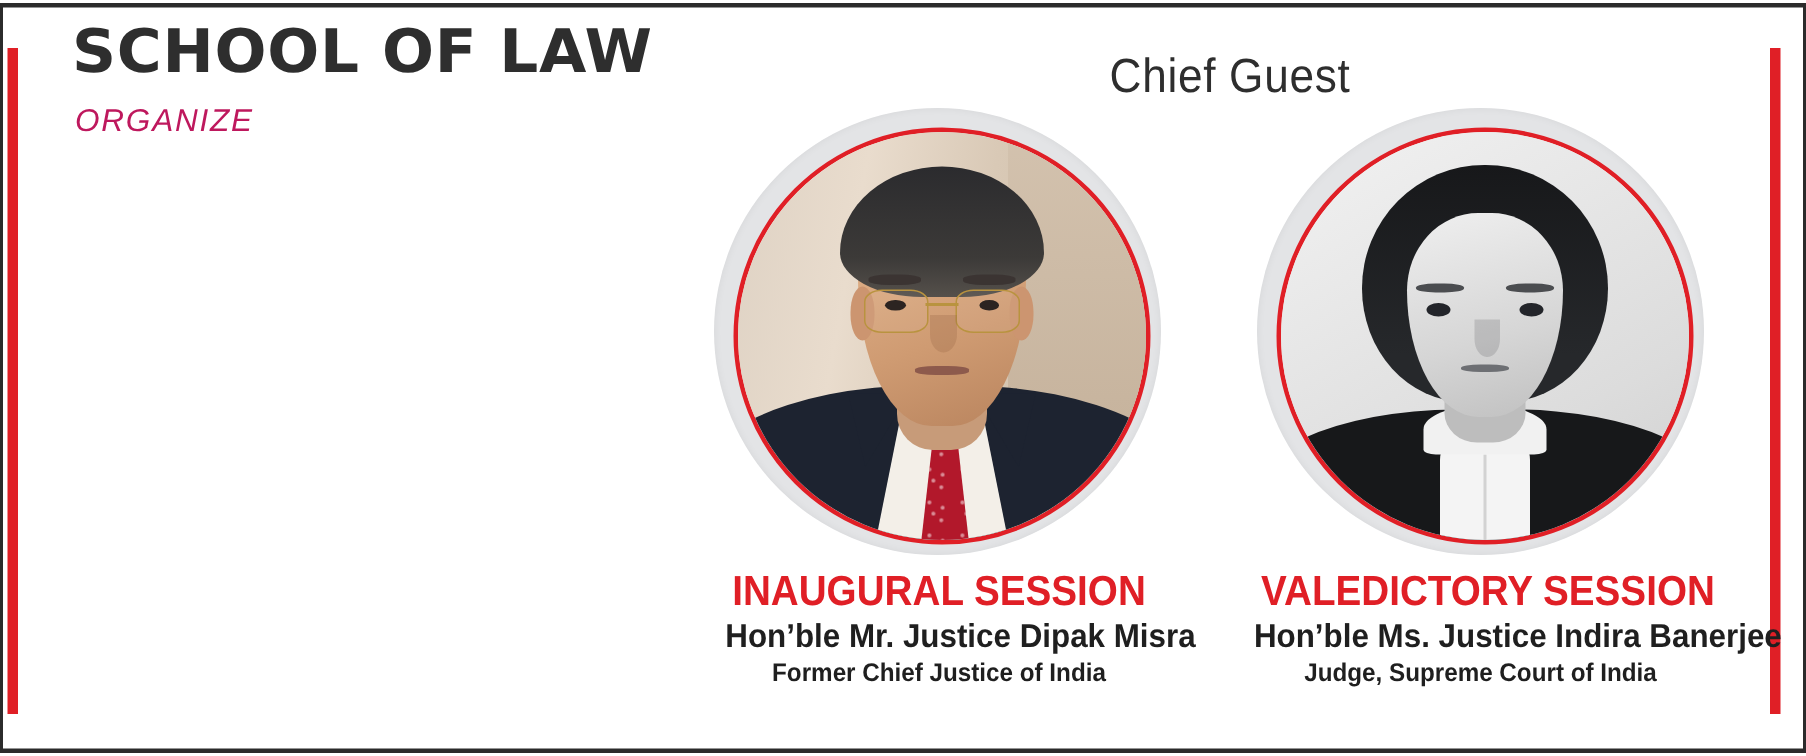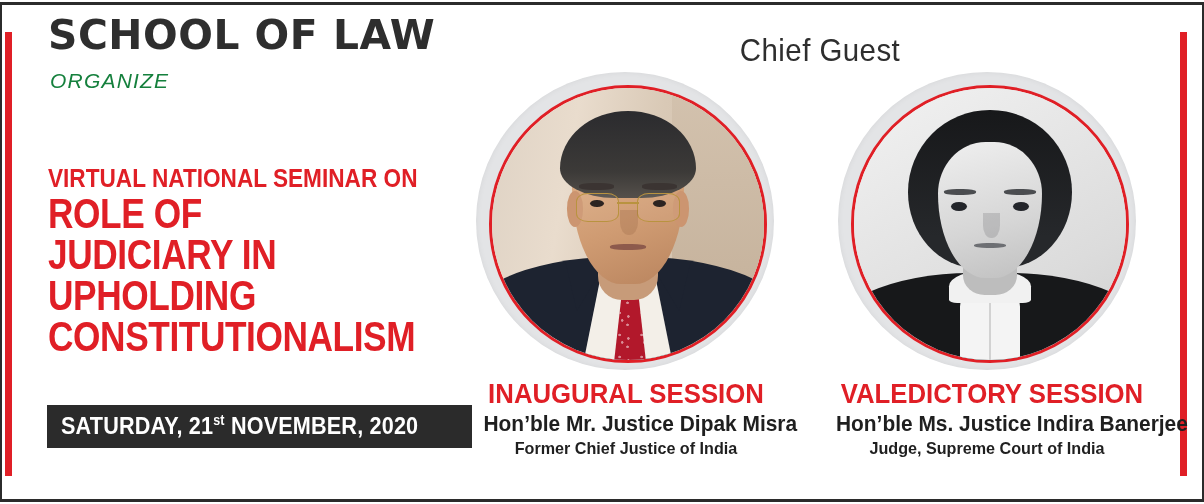--- a/index.html
+++ b/index.html
@@ -57,21 +57,21 @@
     color: #2e2e2e;
     line-height: 1.0;
     margin: 0;
     transform: scaleX(1.02);
     transform-origin: left center;
   }
   .organize {
     font-family: "Liberation Sans", sans-serif;
     font-style: italic;
     font-size: 21px;
-    color: #15803d;
+    color: #be185d;
     letter-spacing: 1.2px;
     margin: 14px 0 0 2px;
   }
   .seminar-block {
     position: absolute;
     left: 48px; top: 165px;
     width: 430px;
   }
   .seminar-kicker {
     font-family: "Liberation Sans Narrow", "Liberation Sans", sans-serif;
@@ -378,33 +378,21 @@
   <div class="rule-right"></div>
 
   <div class="accent-bar accent-left"></div>
   <div class="accent-bar accent-right"></div>
 
   <div class="left-col">
     <div class="school-title">SCHOOL OF LAW</div>
     <div class="organize">ORGANIZE</div>
   </div>
 
-  <div class="seminar-block">
-    <div class="seminar-kicker">VIRTUAL NATIONAL SEMINAR ON</div>
-    <div class="seminar-main">
-      <div>ROLE OF</div>
-      <div>JUDICIARY IN</div>
-      <div>UPHOLDING</div>
-      <div>CONSTITUTIONALISM</div>
-    </div>
-  </div>
-
-  <div class="date-band">
-    <span class="date-band-text"><span>SATURDAY, 21</span><sup>st</sup><span> NOVEMBER, 2020</span></span>
-  </div>
+
 
   <div class="chief-guest">Chief Guest</div>
 
   <div class="guest guest-2">
     <div class="photo-ring">
       <div class="photo-inner">
         <div class="photo-art">
           <div class="p2-bg"></div>
           <div class="p2-robe"></div>
           <div class="p2-bands"></div>

